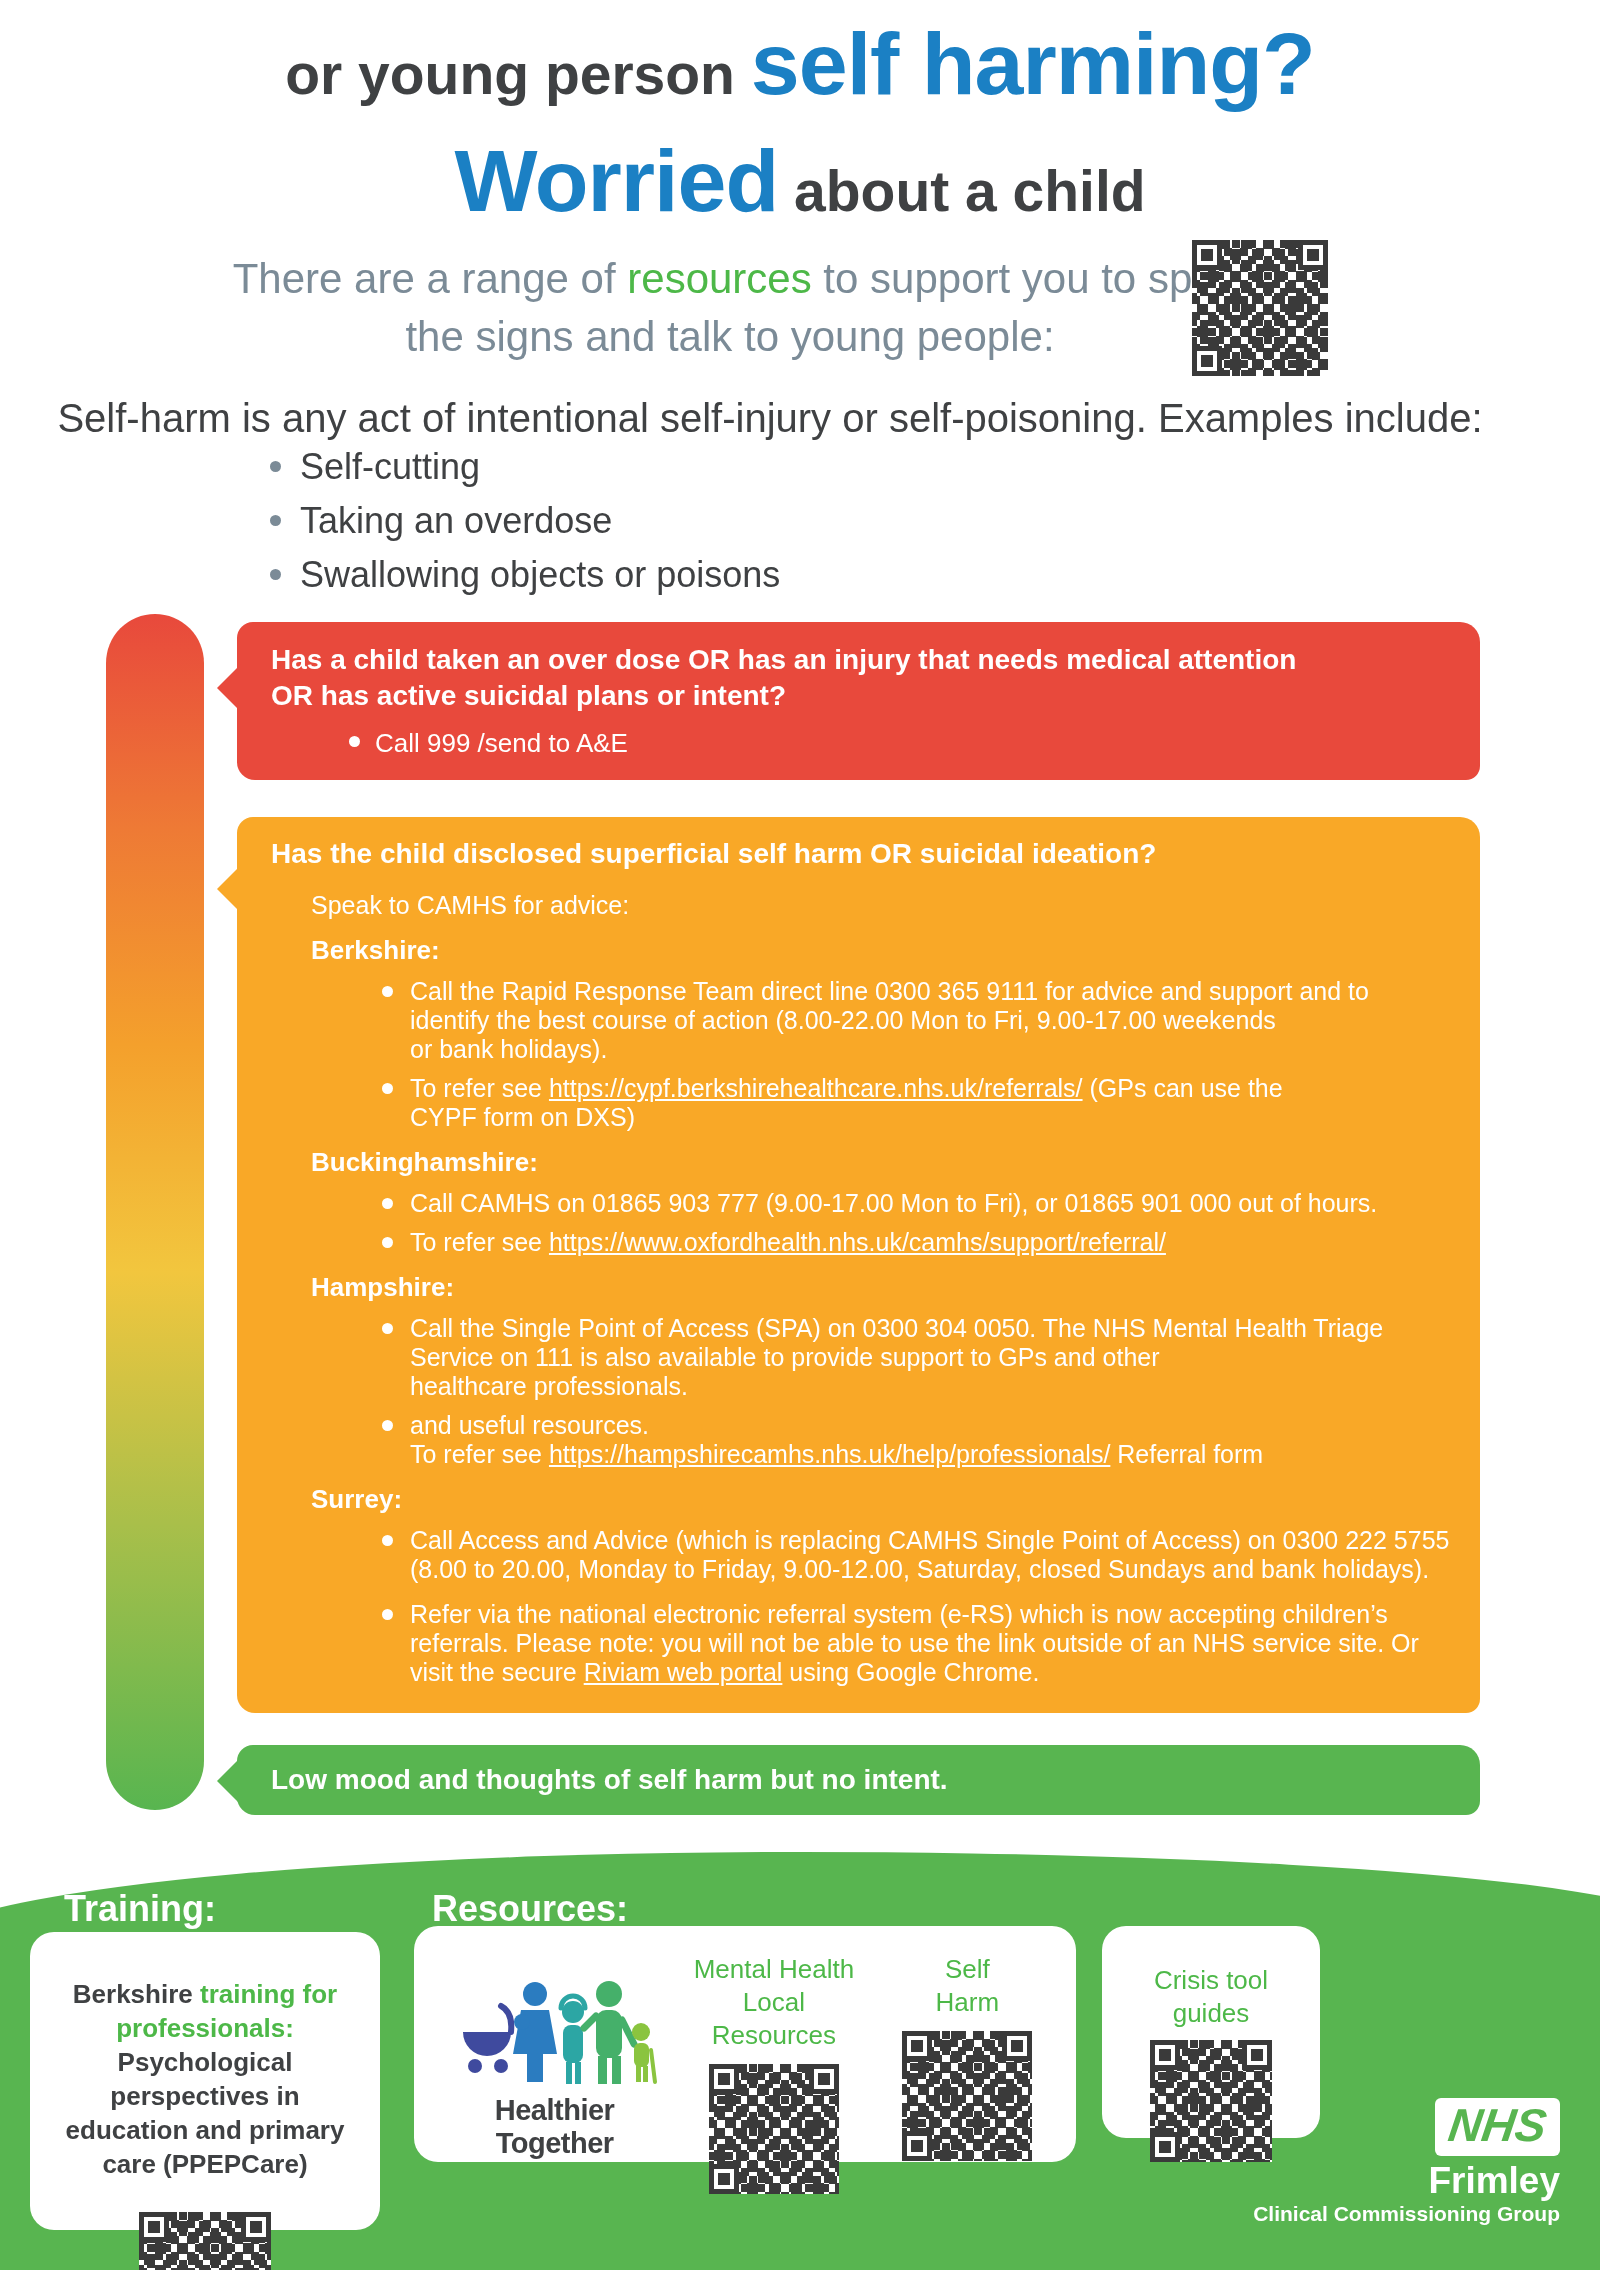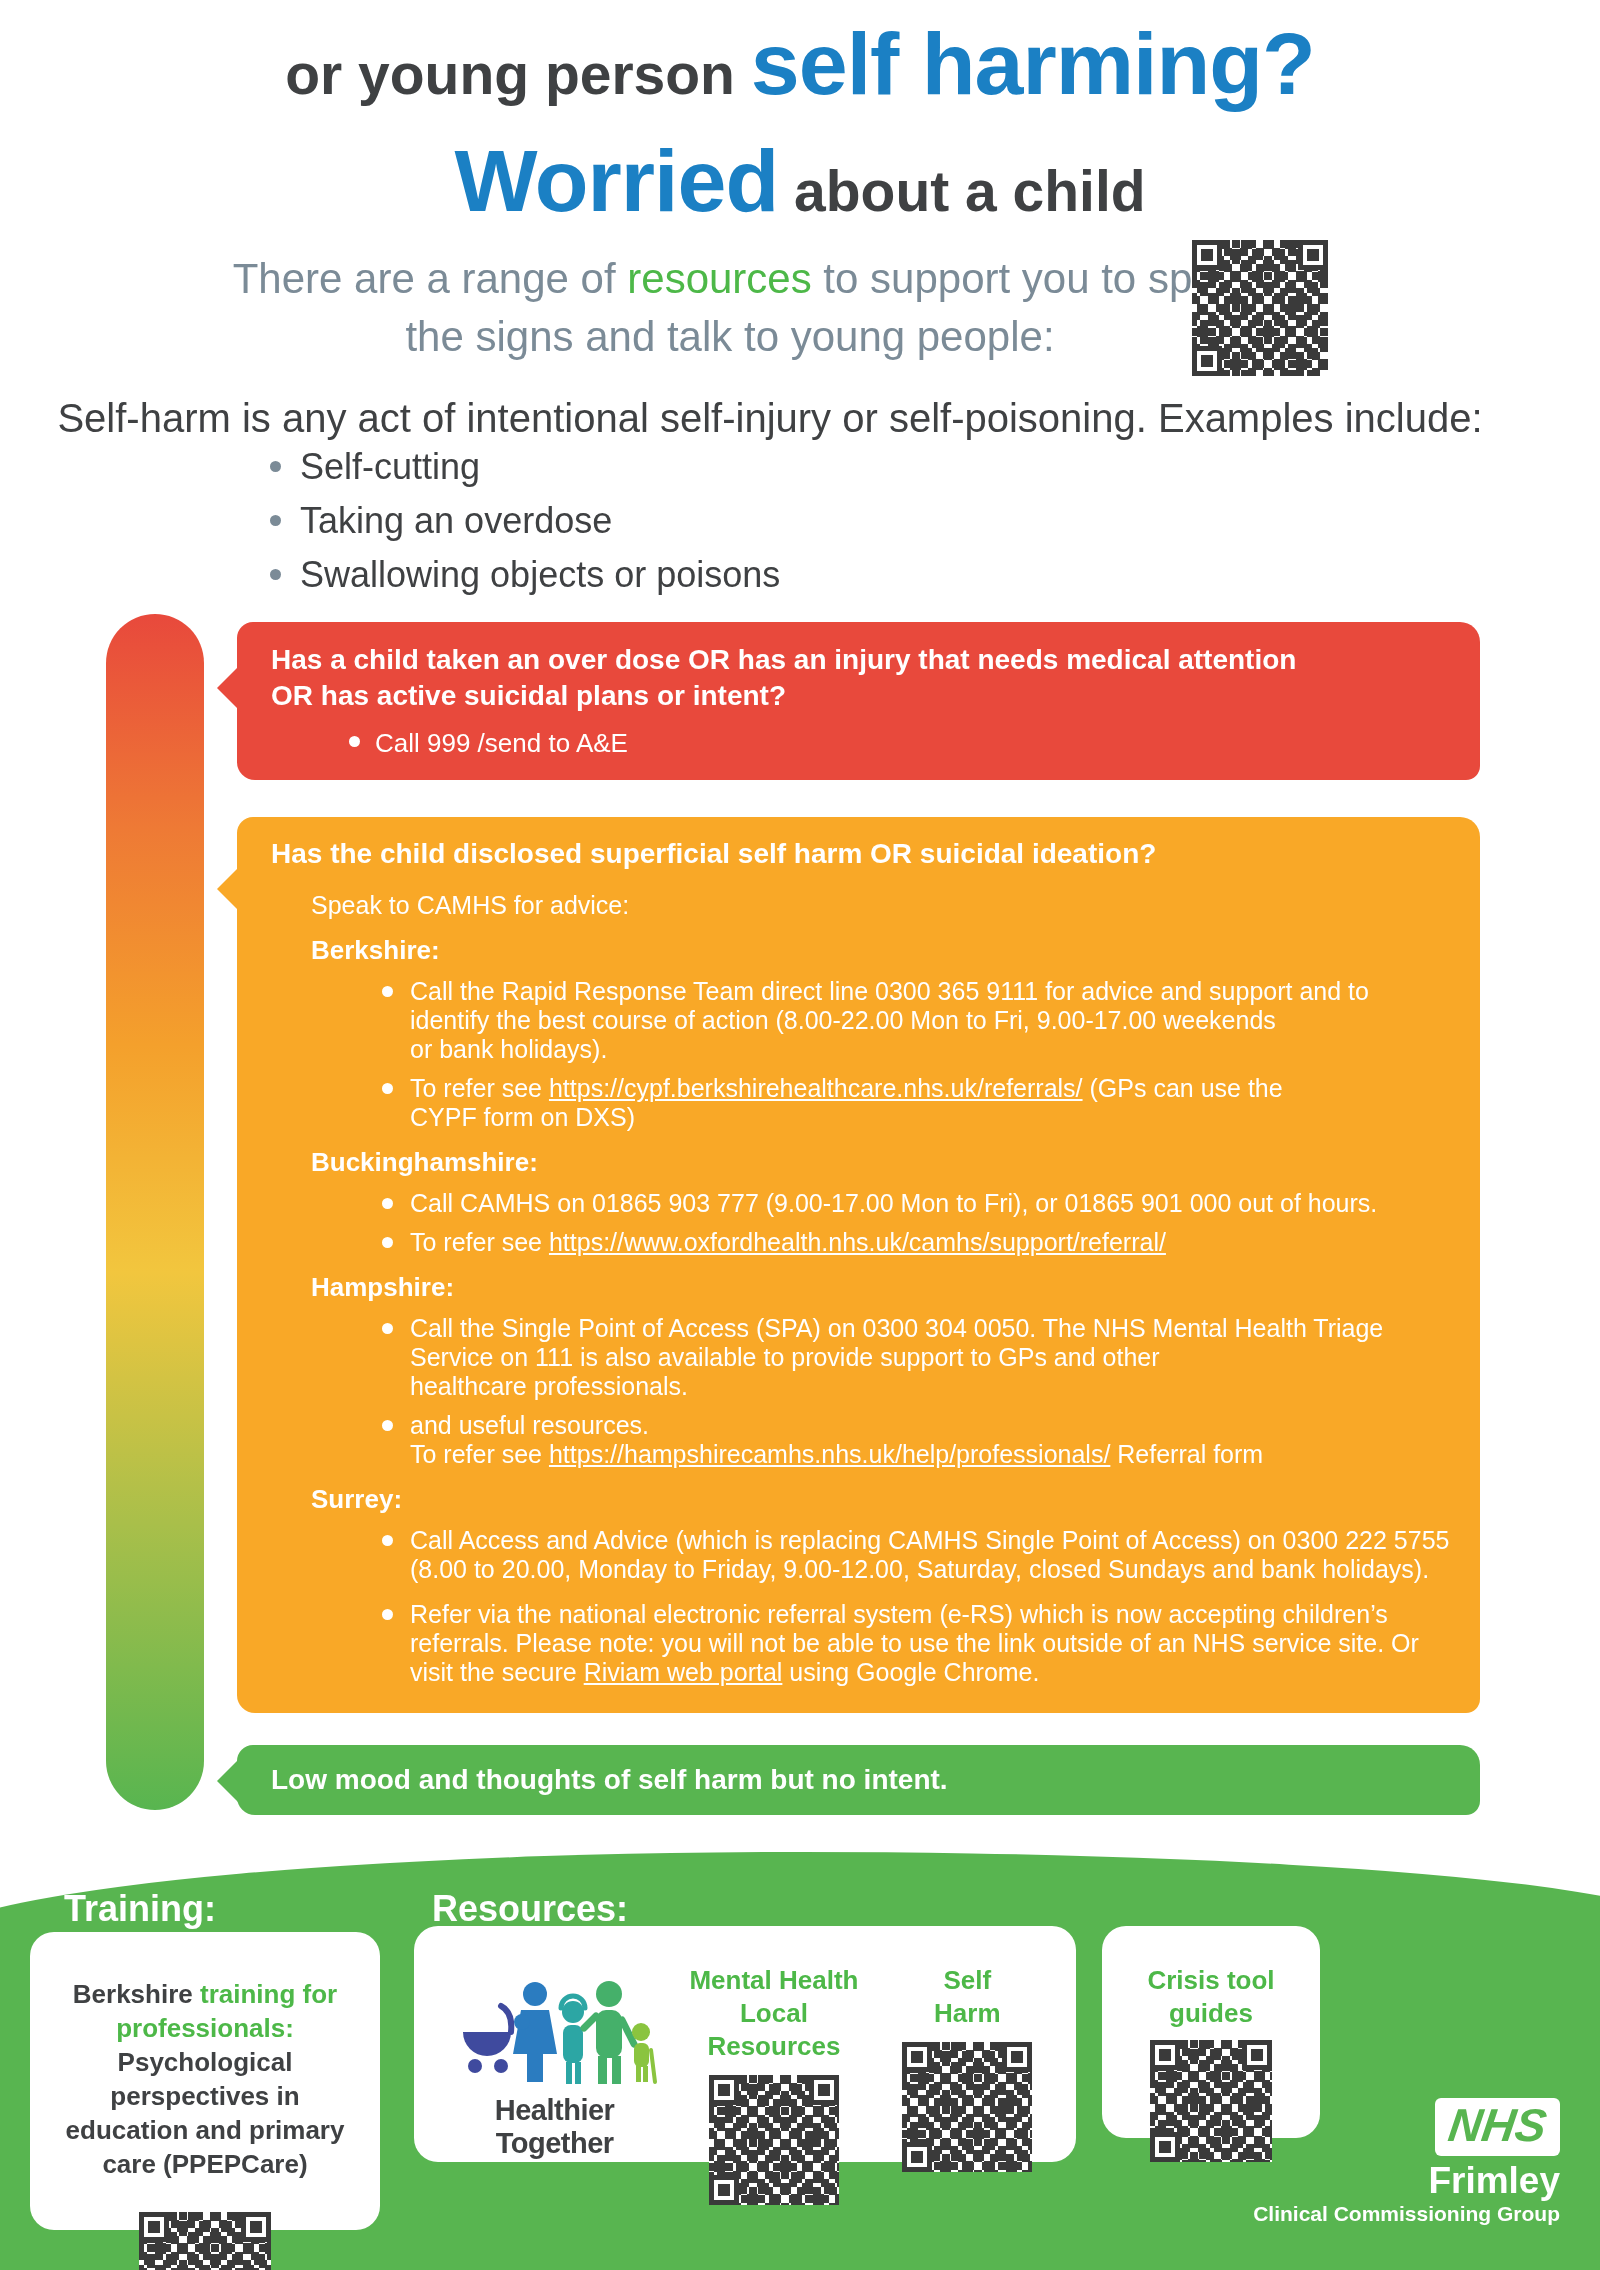--- a/index.html
+++ b/index.html
@@ -79,24 +79,24 @@
   .card{position:absolute;background:#fff;border-radius:24px;box-sizing:border-box;}
   .training-card{left:30px;top:1932px;width:350px;height:298px;text-align:center;padding:28px 16px 0 16px;}
   .training-card .card-text{margin:17px;font-size:26px;line-height:34px;font-weight:bold;}
   .training-card .qr{width:132px;height:132px;margin-top:14px;}
   .txt-dark{color:#3f4143;}
 
   .resources-card{left:414px;top:1926px;width:662px;height:236px;display:flex;padding:20px 14px 0 20px;}
   .ht-logo{width:242px;text-align:center;margin-top:34px;}
   .ht-text{font-size:29px;font-weight:bold;color:#3f4143;margin-top:2px;letter-spacing:-0.5px;}
   .res-col{width:190px;text-align:center;margin-left:4px;}
-  .res-label{color:#4db848;font-size:26px;line-height:33px;white-space:pre-line;margin-top:18px;font-weight:bold;}
+  .res-label{color:#4db848;font-size:26px;line-height:33px;white-space:pre-line;margin-top:7px;}
   .res-col .qr{width:130px;height:130px;margin-top:12px;}
 
-  .crisis-card{left:1102px;top:1926px;width:218px;height:212px;text-align:center;padding-top:20px;}
+  .crisis-card{left:1102px;top:1926px;width:218px;height:212px;text-align:center;padding-top:31px;}
   .crisis-card .qr{width:122px;height:122px;margin-top:10px;}
 
   .nhs{position:absolute;right:40px;top:2098px;text-align:right;color:#fff;}
   .nhs-box{display:inline-block;background:#fff;border-radius:6px;padding:0px 14px 4px 14px;}
   .nhs-box span{display:inline-block;font-weight:bold;font-style:italic;font-size:46px;color:#58b550;transform:skewX(-8deg);}
   .nhs-frimley{font-size:37px;font-weight:bold;margin-top:6px;line-height:38px;}
   .nhs-ccg{font-size:21px;font-weight:bold;margin-top:2px;}
 </style>
 </head>
 <body>

